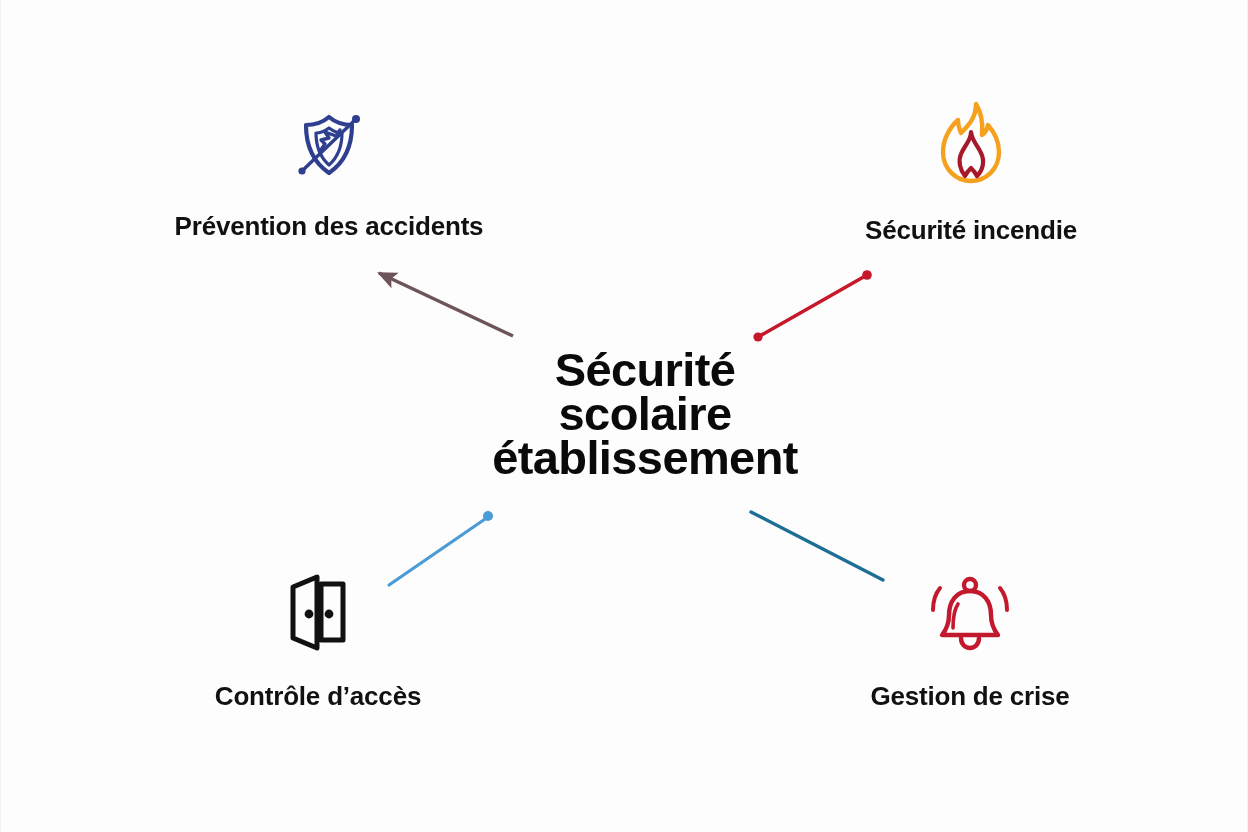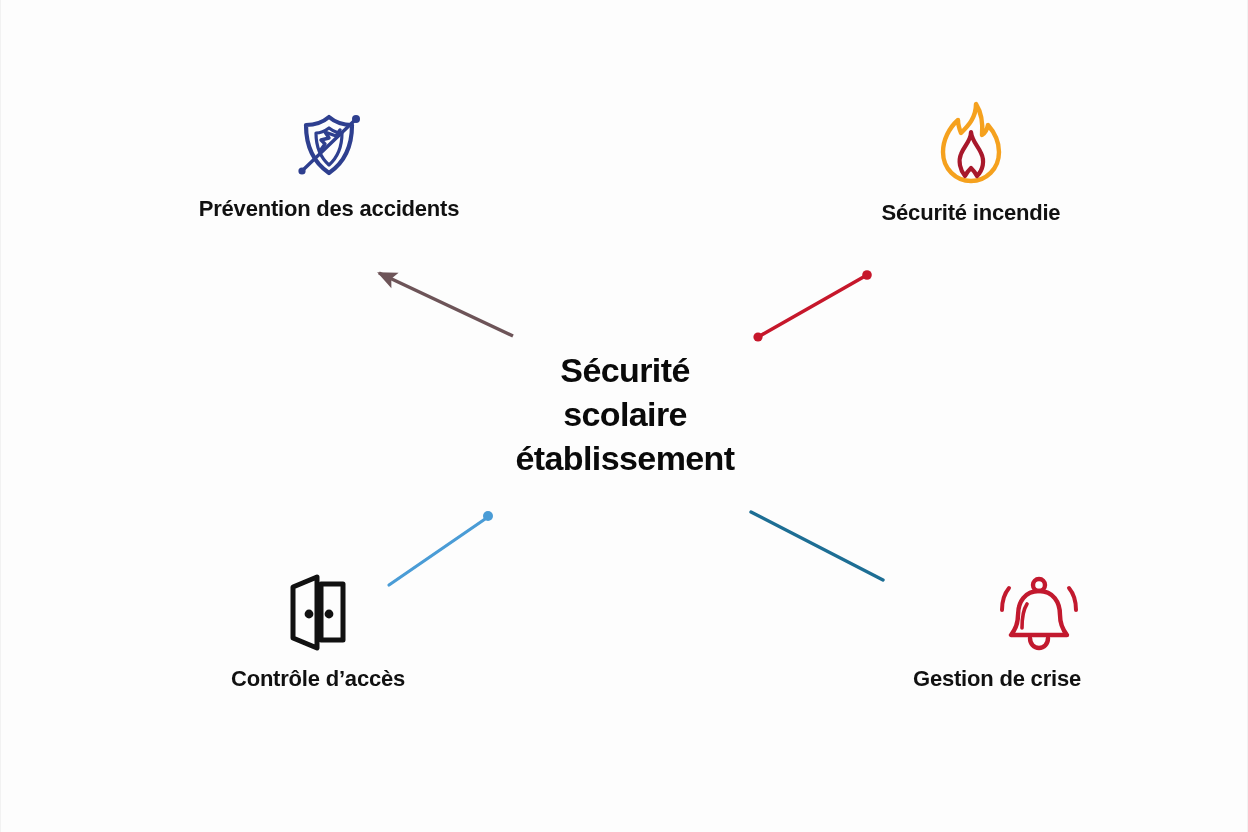--- a/index.html
+++ b/index.html
@@ -35,41 +35,41 @@
     display: flex;
     flex-direction: column;
     align-items: center;
     justify-content: flex-start;
   }
   .node-icon {
     display: block;
     line-height: 0;
   }
   .node-label {
-    margin-top: 14px;
-    font-size: 22px;
+    margin-top: 29px;
+    font-size: 26px;
     font-weight: bold;
     color: #111111;
     letter-spacing: -0.2px;
     white-space: nowrap;
     text-align: center;
   }
   
   #node-prevention { left: 158px; top: 108px; width: 340px; }
   #node-incendie   { left: 852px; top: 100px; width: 236px; }
   #node-acces      { left: 202px; top: 572px; width: 230px; }
-  #node-crise      { left: 858px; top: 572px; width: 222px; align-items: flex-end; }
+  #node-crise      { left: 858px; top: 572px; width: 222px; }
 
   #center-title {
     position: absolute;
-    left: 424px;
+    left: 444px;
     top: 348px;
     width: 400px;
     text-align: center;
-    font-size: 34px;
+    font-size: 47px;
     font-weight: bold;
     line-height: 44px;
     color: #0a0a0a;
     letter-spacing: -0.6px;
   }
   #center-title .tline { display: block; }
 </style>
 </head>
 <body>
 

